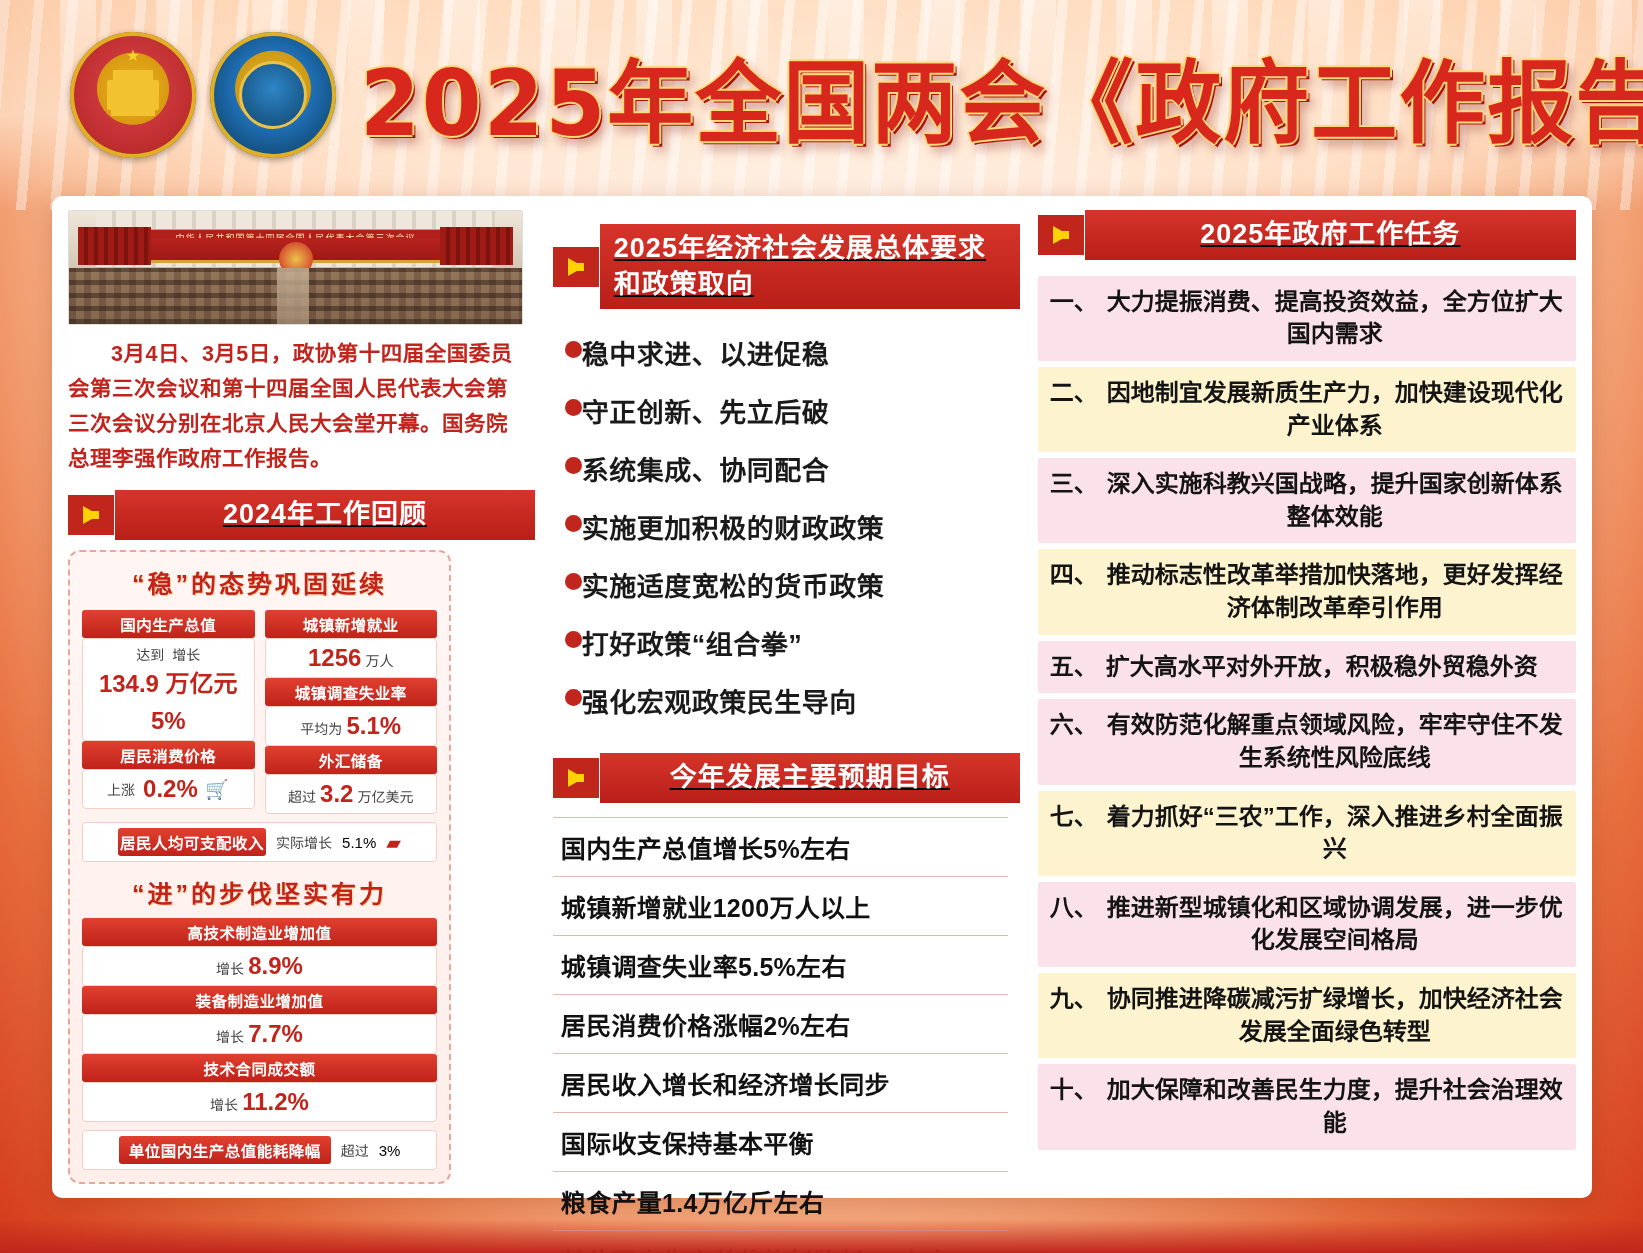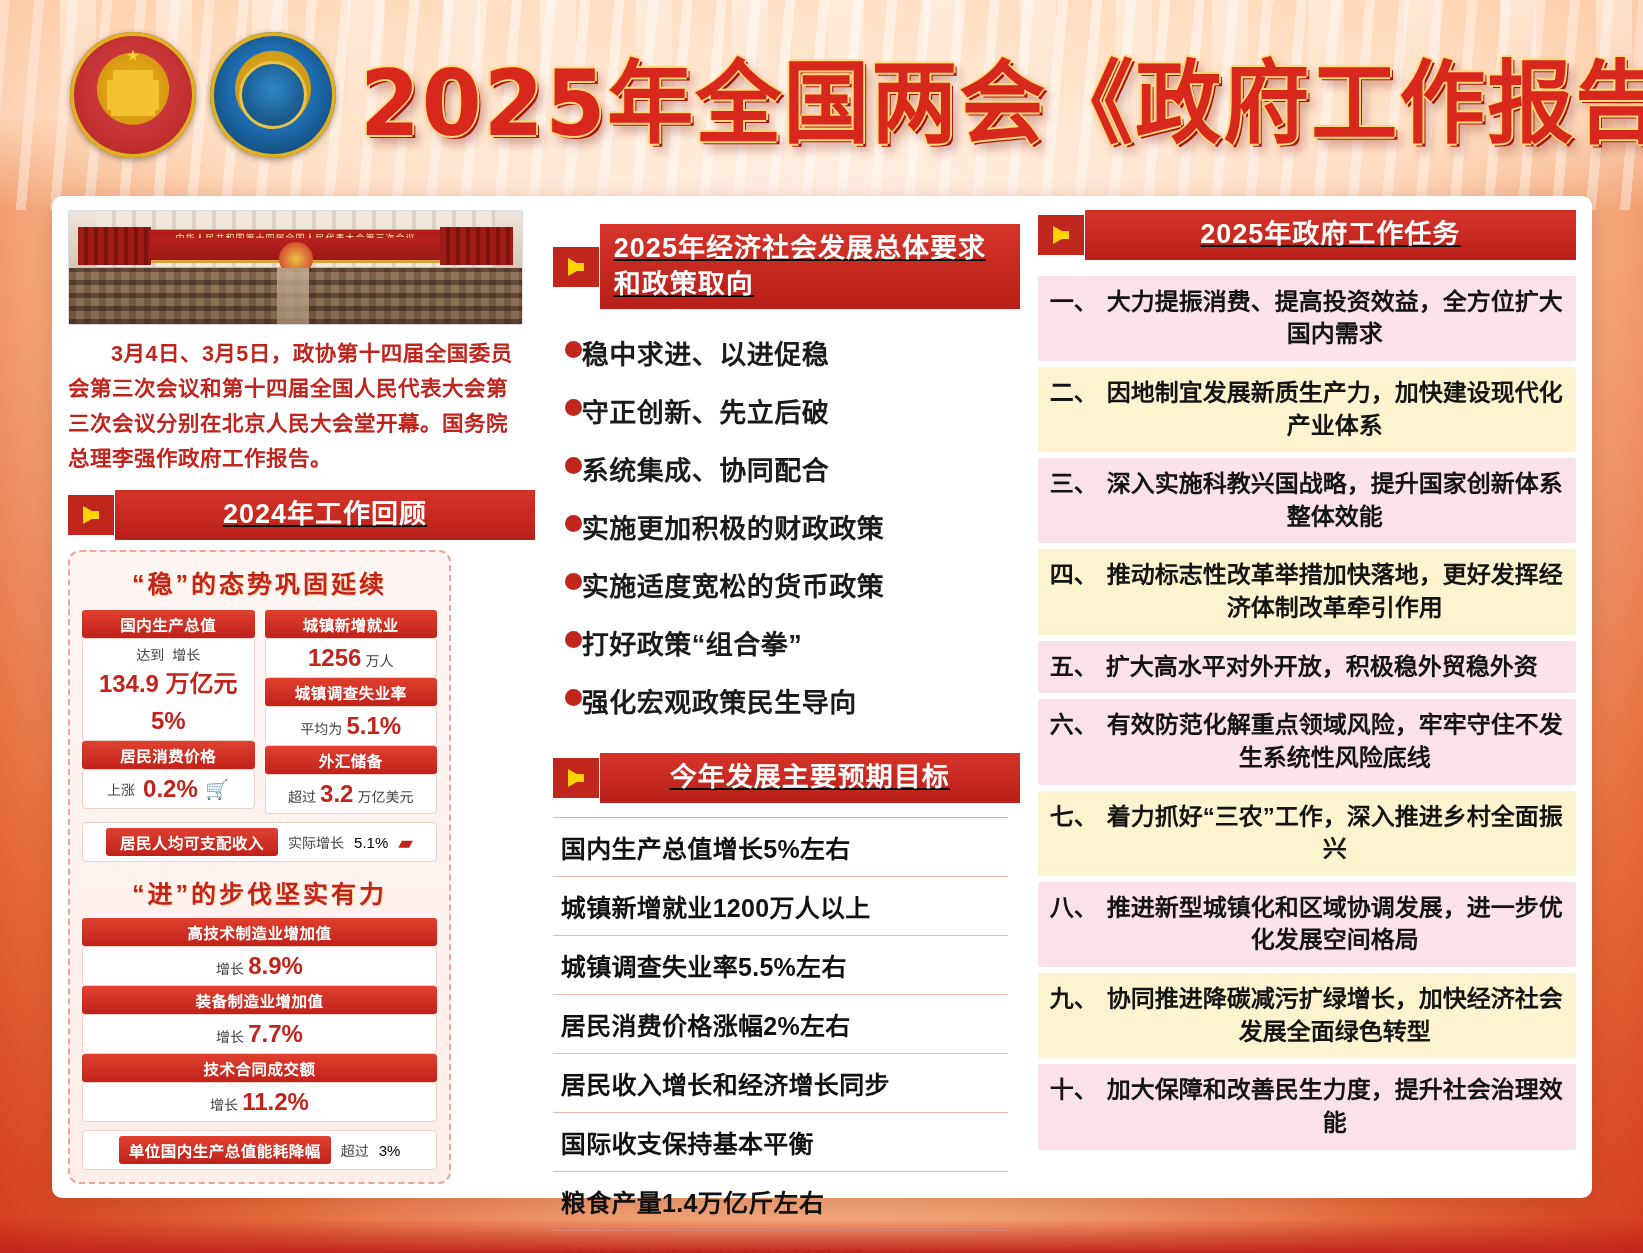--- a/index.html
+++ b/index.html
@@ -309,21 +309,21 @@
           <div class="tag">外汇储备</div>
           <div class="panel">
             <span class="mini-label">超过</span>
             <span class="big">3.2</span>
             <span class="mini-label">万亿美元</span>
           </div>
         </div>
       </div>
 
       <div class="wide-panel" style="margin-top:8px;">
-        <span class="tag" style="padding:3px 14px;">居民人均可支配收入</span>
+        <span class="tag" style="padding:3px 2px;">居民人均可支配收入</span>
         <span class="mini-label">实际增长</span>
         <span class="big">5.1%</span>
         <span class="icon-wallet">▰</span>
       </div>
 
       <div class="sub-title">“进”的步伐坚实有力</div>
 
       <div class="grid2">
         <div class="gcol">
           <div class="tag">高技术制造业增加值</div>

